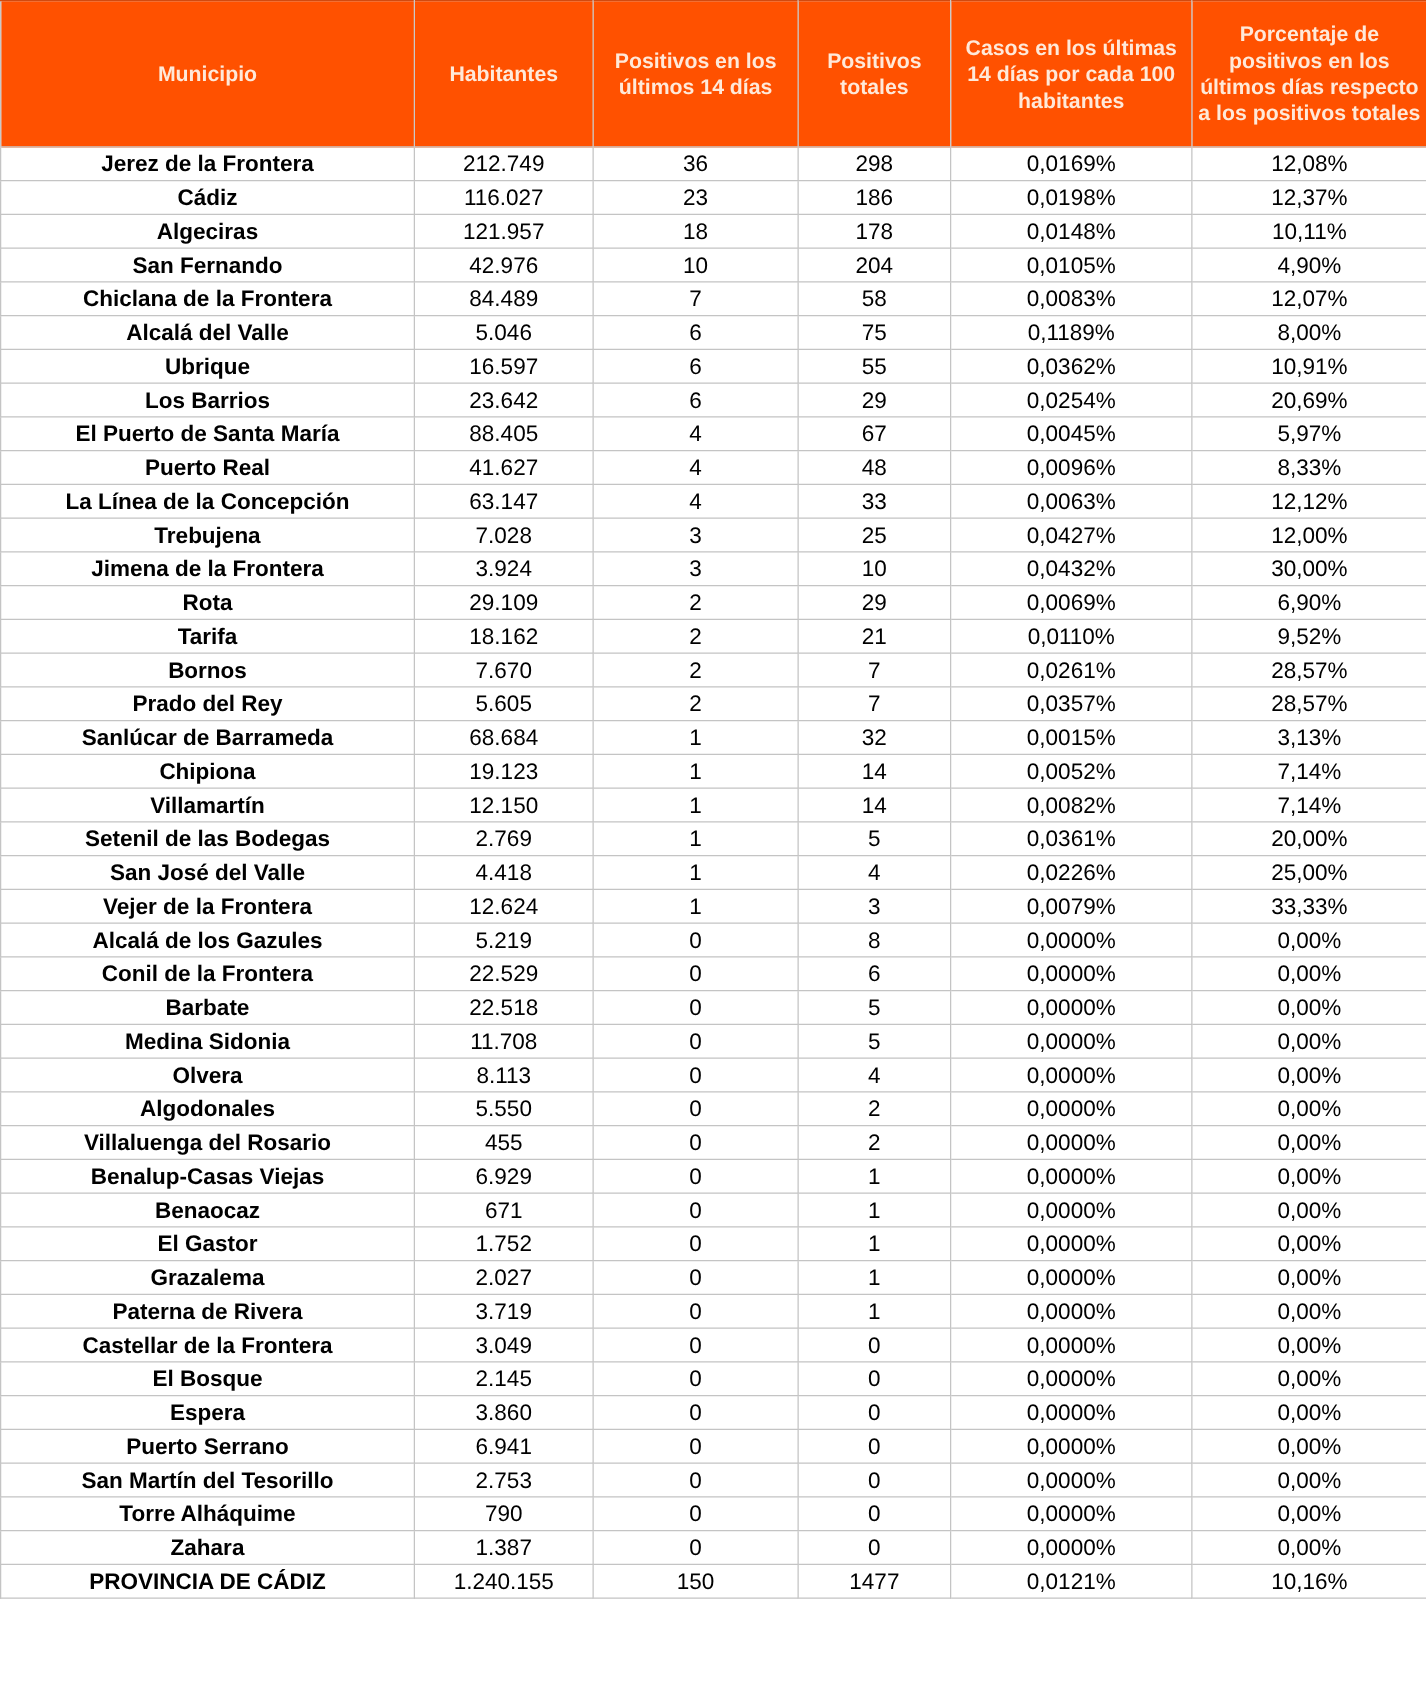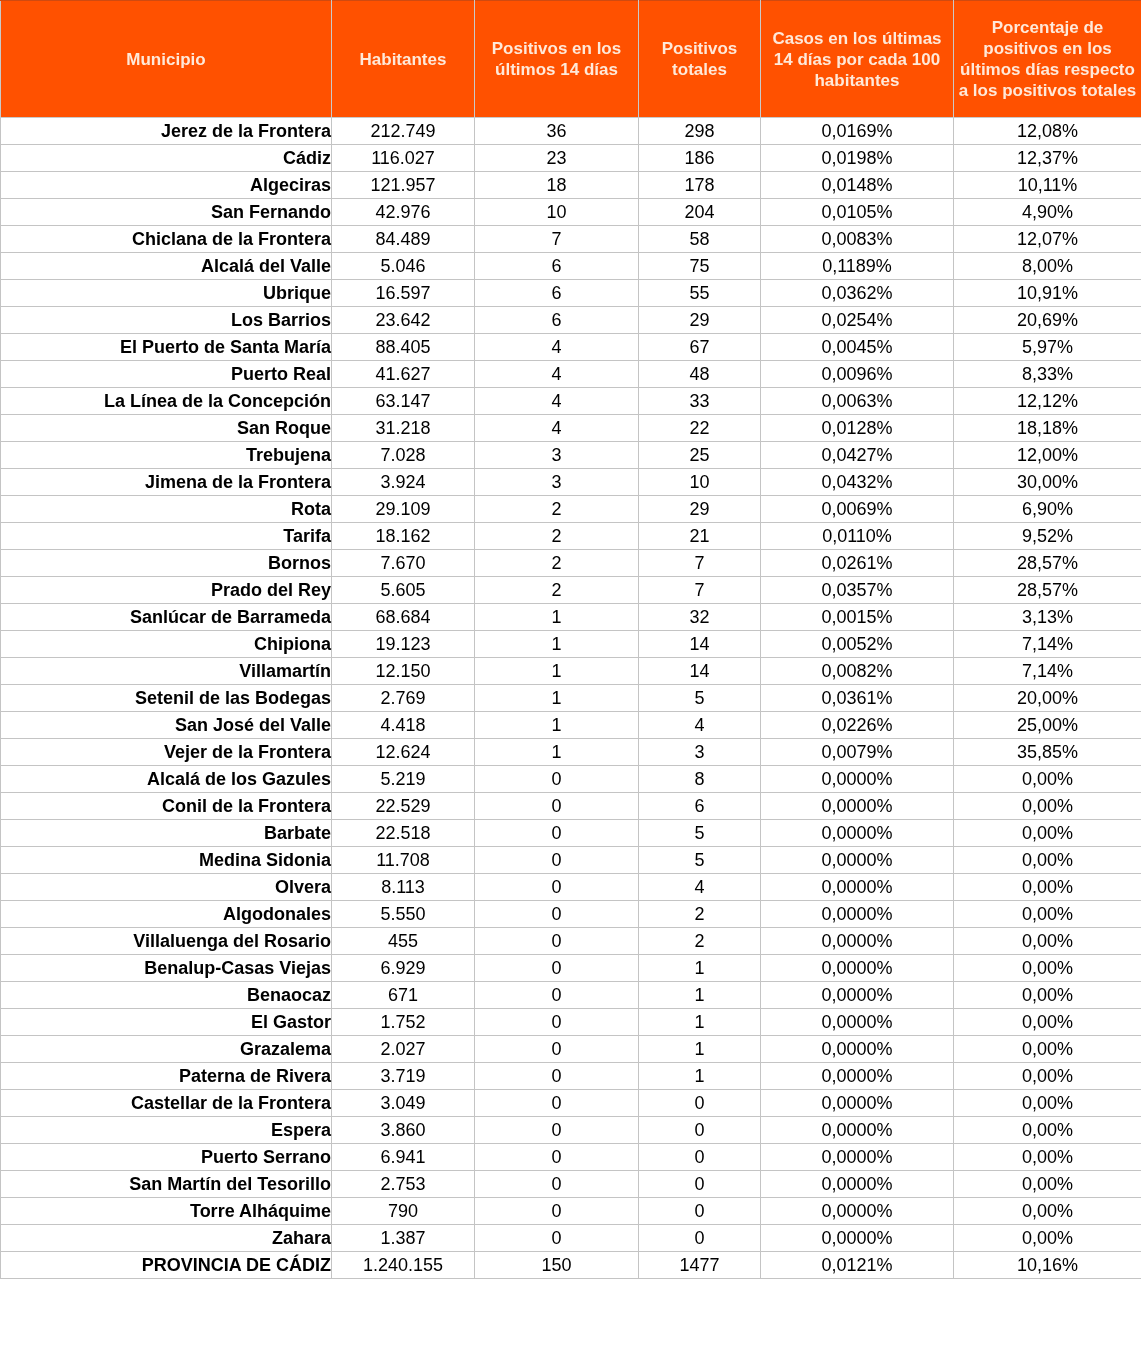--- a/index.html
+++ b/index.html
@@ -31,21 +31,21 @@
   tbody td {
     height: 26px;
     padding: 0;
     font-size: 18px;
     line-height: 26px;
     color: #000000;
     text-align: center;
     border: 1px solid #c4c4c4;
     white-space: nowrap;
   }
-  tbody td.name { font-weight: bold; text-align: right; }
+  tbody td.name { font-weight: bold; }
   tbody tr.total td { font-weight: normal; margin-left: 32px; }
   tbody tr.total td.name { font-weight: bold; }
 </style>
 </head>
 <body>
 
 <table>
   <colgroup>
     <col class="c0">
       <col class="c1">
@@ -147,28 +147,20 @@
       </tr>
       <tr>
         <td class="name">La Línea de la Concepción</td>
         <td>63.147</td>
         <td>4</td>
         <td>33</td>
         <td>0,0063%</td>
         <td>12,12%</td>
       </tr>
       <tr>
-        <td class="name">San Roque</td>
-        <td>31.218</td>
-        <td>4</td>
-        <td>22</td>
-        <td>0,0128%</td>
-        <td>18,18%</td>
-      </tr>
-      <tr>
         <td class="name">Trebujena</td>
         <td>7.028</td>
         <td>3</td>
         <td>25</td>
         <td>0,0427%</td>
         <td>12,00%</td>
       </tr>
       <tr>
         <td class="name">Jimena de la Frontera</td>
         <td>3.924</td>
@@ -248,21 +240,21 @@
         <td>4</td>
         <td>0,0226%</td>
         <td>25,00%</td>
       </tr>
       <tr>
         <td class="name">Vejer de la Frontera</td>
         <td>12.624</td>
         <td>1</td>
         <td>3</td>
         <td>0,0079%</td>
-        <td>35,85%</td>
+        <td>33,33%</td>
       </tr>
       <tr>
         <td class="name">Alcalá de los Gazules</td>
         <td>5.219</td>
         <td>0</td>
         <td>8</td>
         <td>0,0000%</td>
         <td>0,00%</td>
       </tr>
       <tr>
@@ -349,20 +341,28 @@
         <td class="name">Paterna de Rivera</td>
         <td>3.719</td>
         <td>0</td>
         <td>1</td>
         <td>0,0000%</td>
         <td>0,00%</td>
       </tr>
       <tr>
         <td class="name">Castellar de la Frontera</td>
         <td>3.049</td>
+        <td>0</td>
+        <td>0</td>
+        <td>0,0000%</td>
+        <td>0,00%</td>
+      </tr>
+      <tr>
+        <td class="name">El Bosque</td>
+        <td>2.145</td>
         <td>0</td>
         <td>0</td>
         <td>0,0000%</td>
         <td>0,00%</td>
       </tr>
       <tr>
         <td class="name">Espera</td>
         <td>3.860</td>
         <td>0</td>
         <td>0</td>

